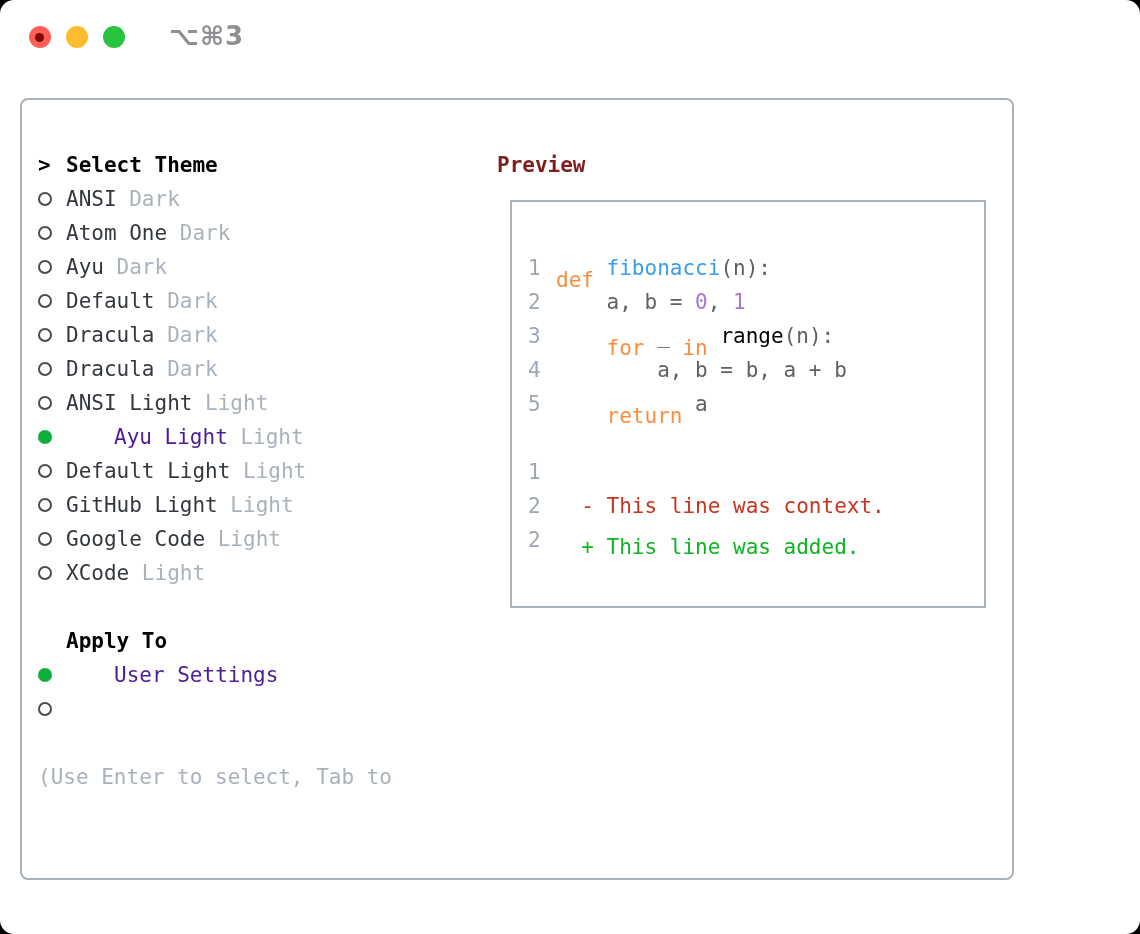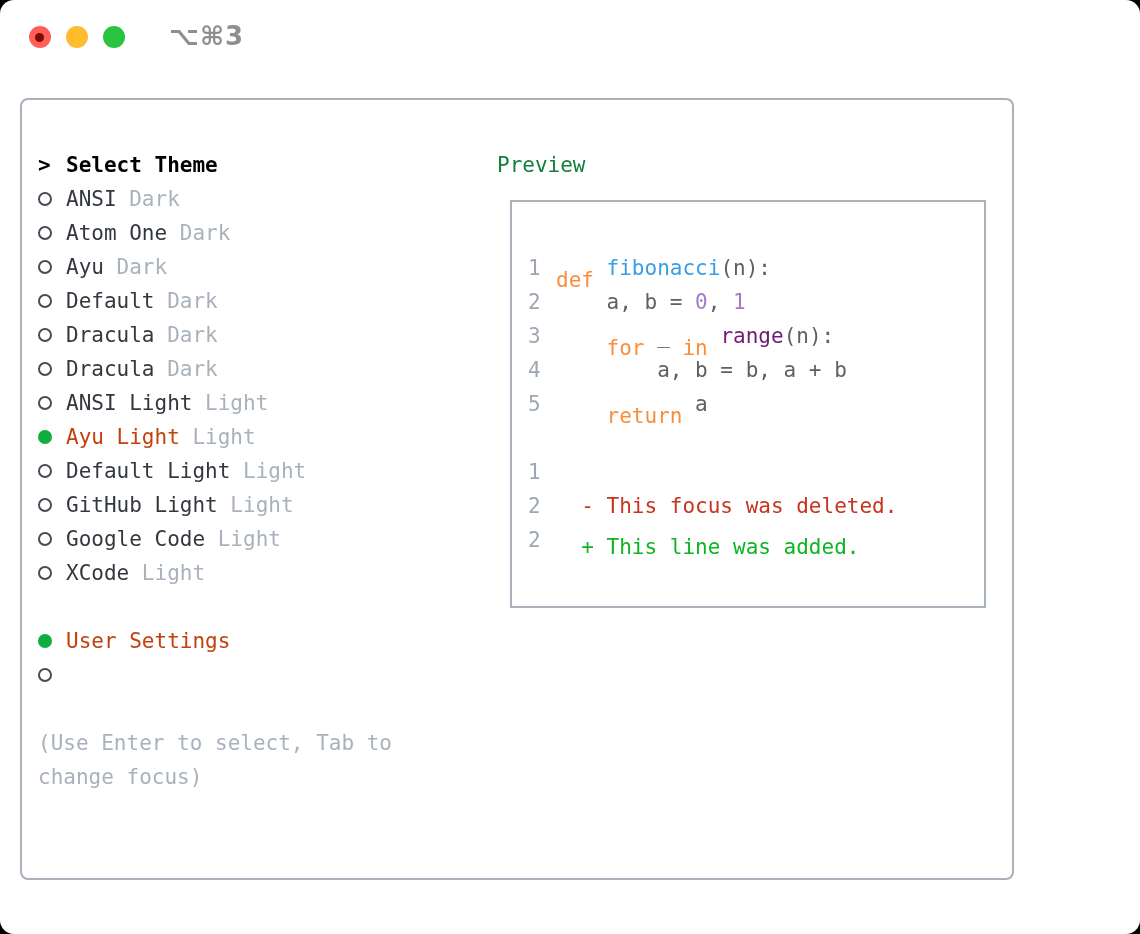--- a/index.html
+++ b/index.html
@@ -27,42 +27,42 @@
     border:2px solid #a9b1ba;border-radius:8px;background:#fff;box-sizing:border-box;
   }
   .left-col{position:absolute;left:16px;top:48px;width:444px;font-size:21px;}
   .row{height:34px;display:flex;align-items:center;white-space:pre;}
   .marker{flex:0 0 28px;width:28px;display:flex;align-items:center;}
   .cursor{font-weight:700;color:#000000;}
   .ring{width:14px;height:14px;box-sizing:border-box;border:2px solid #474d54;border-radius:50%;}
   .dot{width:14px;height:14px;border-radius:50%;background:#0fae3e;}
   .header-row{font-weight:700;color:#000000;}
   .item-name{color:#33383e;}
-  .item-name.selected{color:#c2410c;}
+  .item-name.selected{color:#4c1d95;margin-left:48px;}
   .item-variant{color:#a9b2bc;}
   .apply-header{color:#000000;font-weight:700;}
   .hint{color:#a9b2bc;}
   .spacer{height:34px;}
   
   .preview-label{
     position:absolute;left:475px;top:48px;height:34px;display:flex;align-items:center;
-    font-size:21px;font-weight:400;color:#15803d;
+    font-size:21px;font-weight:700;color:#7f1d1d;
   }
   .preview-box{
     position:absolute;left:488px;top:100px;width:476px;height:408px;
     border:2px solid #a9b1ba;box-sizing:border-box;background:#ffffff;
     padding:49px 0 0 16px;font-size:21px;overflow:hidden;
   }
   .code-row{height:34px;display:flex;align-items:center;white-space:pre;}
   .ln{flex:0 0 28px;width:28px;color:#9da7b2;}
   .tok-plain{color:#5c6166;}
   .tok-keyword{color:#fa8d3e;margin-top:24px;}
   .tok-function{color:#399ee6;}
   .tok-number{color:#a37acc;}
-  .tok-call{color:#701a75;text-align:center;}
+  .tok-call{color:#000000;text-align:center;}
   .tok-context{color:#949ba3;}
   .tok-deleted{color:#c7341f;}
   .tok-added{color:#0db520;margin-top:13px;}
 </style>
 </head>
 <body>
 
 <div class="window">
 
   <div class="titlebar">
@@ -91,42 +91,44 @@
           <div class="row"><span class="marker"><span class="ring"></span></span><span class="item-name">ANSI Light</span><span class="item-variant"> Light</span></div>
           <div class="row"><span class="marker"><span class="dot"></span></span><span class="item-name selected">Ayu Light</span><span class="item-variant"> Light</span></div>
           <div class="row"><span class="marker"><span class="ring"></span></span><span class="item-name">Default Light</span><span class="item-variant"> Light</span></div>
           <div class="row"><span class="marker"><span class="ring"></span></span><span class="item-name">GitHub Light</span><span class="item-variant"> Light</span></div>
           <div class="row"><span class="marker"><span class="ring"></span></span><span class="item-name">Google Code</span><span class="item-variant"> Light</span></div>
           <div class="row"><span class="marker"><span class="ring"></span></span><span class="item-name">XCode</span><span class="item-variant"> Light</span></div>
         </div>
 
       <div class="spacer"></div>
 
+      <div class="row">
+        <span class="marker"></span><span class="apply-header">Apply To</span>
+      </div>
 
       <div>
           <div class="row"><span class="marker"><span class="dot"></span></span><span class="item-name selected">User Settings</span></div>
           <div class="row"><span class="marker"><span class="ring"></span></span></div>
         </div>
 
       <div class="spacer"></div>
 
       <div class="row hint">(Use Enter to select, Tab to</div>
-      <div class="row hint">change focus)</div>
     </div>
 
     <div class="preview-label">Preview</div>
 
     <div class="preview-box">
       <div>
           <div class="code-row"><span class="ln">1</span><span class="tok-keyword">def </span><span class="tok-function">fibonacci</span><span class="tok-plain">(n):</span></div>
           <div class="code-row"><span class="ln">2</span><span class="tok-plain">    a, b = </span><span class="tok-number">0</span><span class="tok-plain">, </span><span class="tok-number">1</span></div>
           <div class="code-row"><span class="ln">3</span><span class="tok-plain">    </span><span class="tok-keyword">for</span><span class="tok-plain"> _ </span><span class="tok-keyword">in</span><span class="tok-plain"> </span><span class="tok-call">range</span><span class="tok-plain">(n):</span></div>
           <div class="code-row"><span class="ln">4</span><span class="tok-plain">        a, b = b, a + b</span></div>
           <div class="code-row"><span class="ln">5</span><span class="tok-plain">    </span><span class="tok-keyword">return</span><span class="tok-plain"> a</span></div>
           <div class="code-row"><span class="ln"></span></div>
           <div class="code-row"><span class="ln">1</span></div>
-          <div class="code-row"><span class="ln">2</span><span class="tok-deleted">  - This focus was deleted.</span></div>
+          <div class="code-row"><span class="ln">2</span><span class="tok-deleted">  - This line was context.</span></div>
           <div class="code-row"><span class="ln">2</span><span class="tok-added">  + This line was added.</span></div>
         </div>
     </div>
 
   </div>
 </div>
 
 </body></html>

